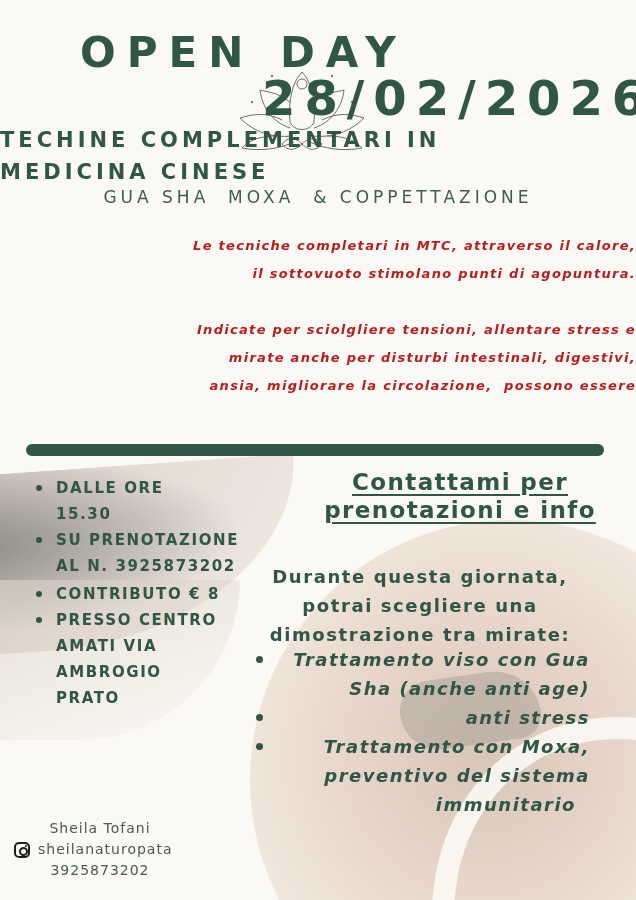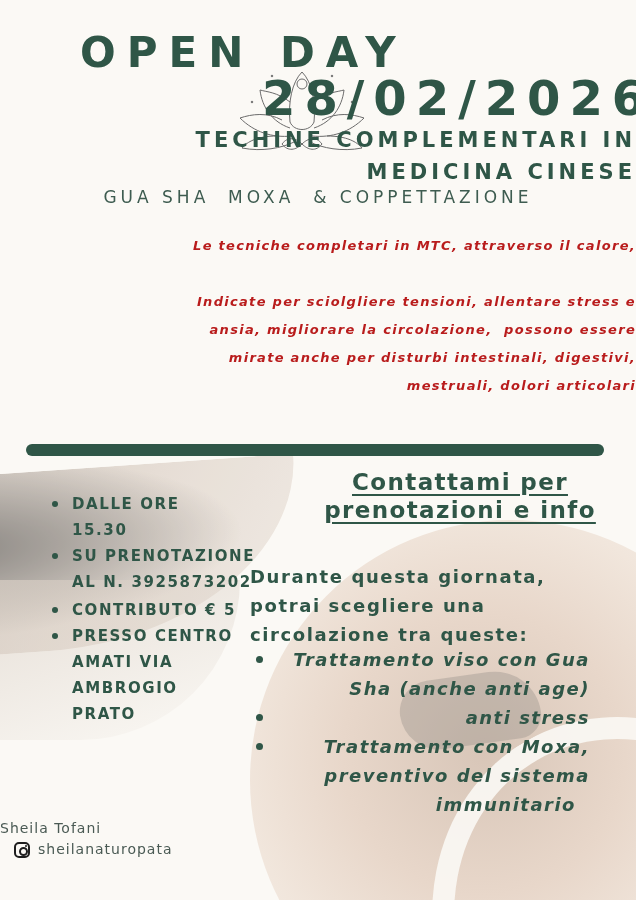--- a/index.html
+++ b/index.html
@@ -44,71 +44,71 @@
   
   .title-open {
     left:80px; top:28px; font-size:42px; font-weight:bold; letter-spacing:11px;
     font-family:"DejaVu Sans", sans-serif; color:#2f5647;
   }
   .title-date {
     left:262px; top:70px; font-size:48px; font-weight:bold; letter-spacing:9px; color:#2f5647;
   }
   .lotus { left:232px; top:62px; width:140px; height:98px; }
   .sub1 {
-    left:0; width:636px; top:124px; text-align:right;
+    left:0; width:636px; top:124px; text-align:left;
     font-size:21px; font-weight:bold; letter-spacing:4px; line-height:32px;
   }
   .sub2 {
     left:0; width:636px; top:187px; text-align:center;
     font-size:17px; letter-spacing:4px; color:#3e5c50;
   }
   .intro {
     left:0; width:636px; top:232px; text-align:right;
     font-size:13px; font-style:italic; font-weight:bold; letter-spacing:1.3px; line-height:28px;
     color:#b91c1c;
   }
   .intro p { margin:0; }
   .intro .gap { height:28px; }
   .divider {
     left:26px; top:444px; width:578px; height:12px; border-radius:6px; background:#2f5647;
   }
 
   
   .info {
-    left:30px; top:475px; width:230px; margin:16px; padding:0; list-style:none;
+    left:30px; top:475px; width:230px; margin:0; padding:0; list-style:none;
     font-size:15px; font-weight:bold; letter-spacing:1.6px; line-height:26px; color:#2f5647;
   }
   .info li { position:relative; padding-left:26px; }
   .info li::before {
     content:""; position:absolute; left:6px; top:10px; width:6px; height:6px; border-radius:50%; background:#2f5647;
   }
 
   
   .contact {
     left:300px; width:320px; top:468px; text-align:center;
     font-size:23px; font-weight:bold; letter-spacing:1.4px; line-height:28px;
     text-decoration:underline; text-underline-offset:4px; color:#2f5647;
   }
   .during {
-    left:250px; width:340px; top:562px; text-align:left;
+    left:250px; width:340px; top:562px; text-align:center;
     font-size:18px; font-weight:bold; letter-spacing:1.6px; line-height:29px; color:#2f5647;
   }
   .treat {
     left:250px; width:340px; top:645px; margin:0; padding:0; list-style:none;
     font-size:18px; font-style:italic; font-weight:bold; letter-spacing:1.5px; line-height:29px; color:#2f5647;
     text-align:right;
   }
   .treat li { position:relative; }
   .treat li::before {
     content:""; position:absolute; left:6px; top:11px; width:7px; height:7px; border-radius:50%; background:#2f5647;
   }
 
   
   .footer {
-    left:0; width:200px; top:818px; text-align:left;
+    left:0; width:200px; top:818px; text-align:center;
     font-size:14px; letter-spacing:1px; line-height:21px; color:#4a5a54;
   }
   .footer .ig-row { display:flex; align-items:center; justify-content:flex-start; padding-left:14px; }
   .ig-icon { width:16px; height:16px; border:2.2px solid #1e1e1e; border-radius:5px; position:relative; margin-right:8px; box-sizing:border-box; }
   .ig-icon::before { content:""; position:absolute; left:3px; top:3px; width:5px; height:5px; border:2px solid #1e1e1e; border-radius:50%; }
   .ig-icon::after { content:""; position:absolute; right:1px; top:1px; width:2px; height:2px; background:#1e1e1e; border-radius:50%; }
 </style>
 </head>
 <body>
 
@@ -139,58 +139,58 @@
 <div class="abs title-date">28/02/2026</div>
 
 <div class="abs sub1">
   <div>TECHINE COMPLEMENTARI IN</div>
   <div>MEDICINA CINESE</div>
 </div>
 <div class="abs sub2" style="white-space:pre;">GUA SHA  MOXA  &amp; COPPETTAZIONE</div>
 
 <div class="abs intro">
   <p>Le tecniche completari in MTC, attraverso il calore,</p>
+  <p>il sottovuoto stimolano punti di agopuntura.</p>
   <div class="gap"></div>
   <p>Indicate per sciolgliere tensioni, allentare stress e</p>
+  <p>mirate anche per disturbi intestinali, digestivi,</p>
   <p style="white-space:pre;">ansia, migliorare la circolazione,  possono essere</p>
-  <p>mirate anche per disturbi intestinali, digestivi,</p>
-  <p>mestruali, dolori articolari</p>
 </div>
 
 <div class="abs divider"></div>
 
 <ul class="abs info">
   <li>
     <div>DALLE ORE</div>
     <div>15.30</div>
   </li>
   <li>
     <div>SU PRENOTAZIONE</div>
     <div>AL N. 3925873202</div>
   </li>
   <li style="margin-top:2px;">
-    <div>CONTRIBUTO € 5</div>
+    <div>CONTRIBUTO € 8</div>
   </li>
   <li>
     <div>PRESSO CENTRO</div>
     <div>AMATI VIA</div>
     <div>AMBROGIO</div>
     <div>PRATO</div>
   </li>
 </ul>
 
 <div class="abs contact">
   <div>Contattami per</div>
   <div>prenotazioni e info</div>
 </div>
 
 <div class="abs during">
   <div>Durante questa giornata,</div>
   <div>potrai scegliere una</div>
-  <div>circolazione tra queste:</div>
+  <div>dimostrazione tra mirate:</div>
 </div>
 
 <ul class="abs treat">
   <li>
     <div>Trattamento viso con Gua</div>
     <div>Sha (anche anti age)</div>
   </li>
   <li>
     <div>anti stress</div>
   </li>
@@ -200,13 +200,14 @@
     <div style="padding-right:14px;">immunitario</div>
   </li>
 </ul>
 
 <div class="abs footer">
   <div>Sheila Tofani</div>
   <div class="ig-row">
     <span class="ig-icon"></span>
     <span>sheilanaturopata</span>
   </div>
+  <div>3925873202</div>
 </div>
 
 </body></html>

